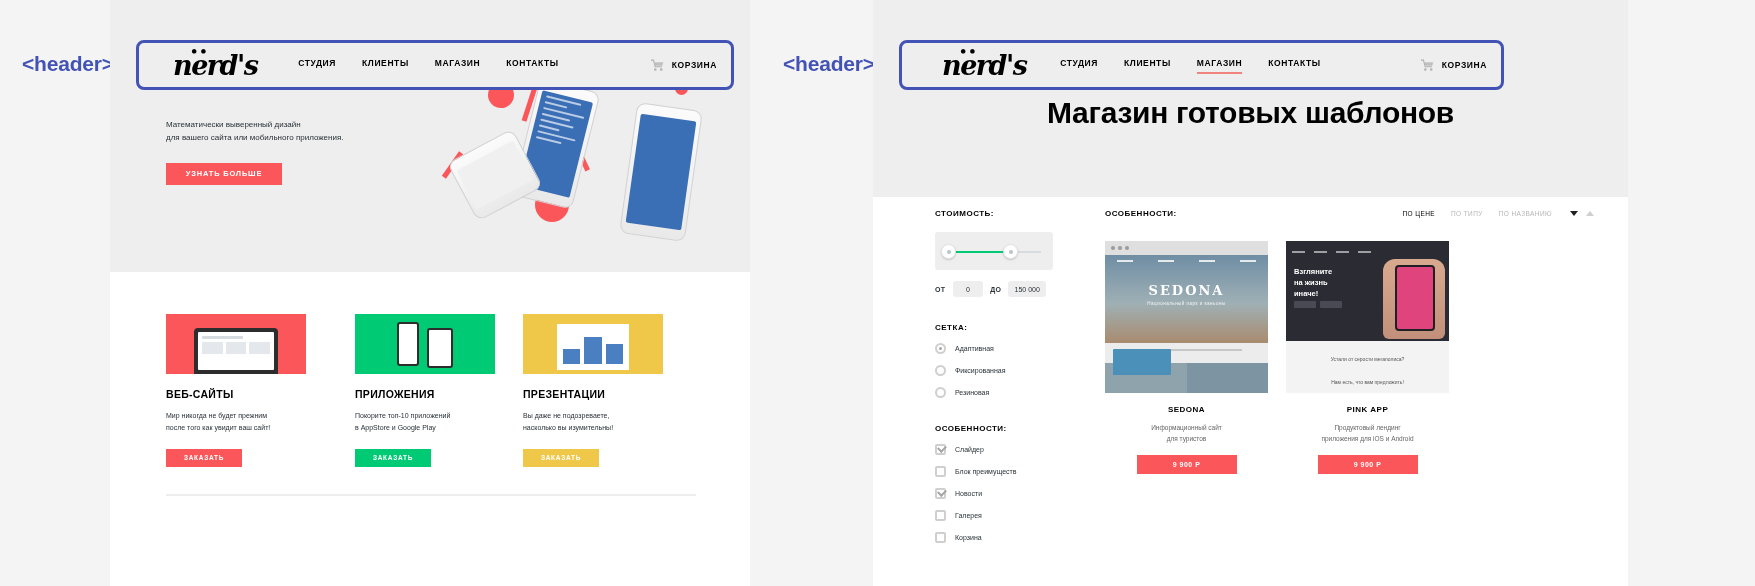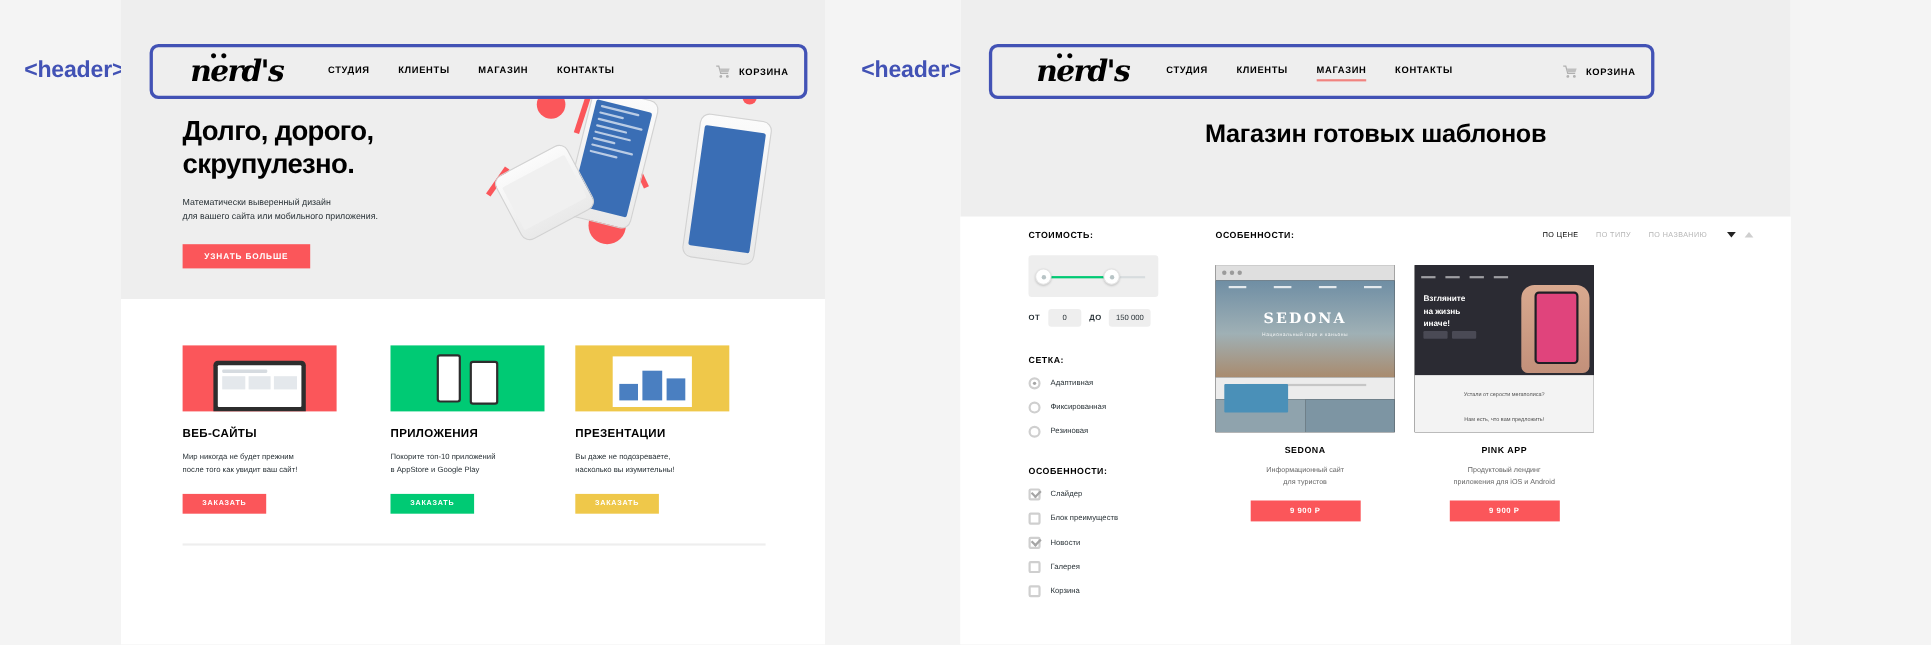--- a/index.html
+++ b/index.html
@@ -160,22 +160,22 @@
   .mini-phone { position:absolute; background:#2d2d2d; border-radius:3px; padding:2px; }
   .mini-phone i { display:block; width:100%; height:100%; background:#fff; border-radius:1px; }
   
   .chart-card { position:absolute; left:34px; top:10px; width:72px; height:46px; background:#fff; padding:6px; }
   .chart-bars { display:flex; align-items:flex-end; gap:4px; height:100%; }
   .chart-bars span { flex:1; background:#4a7fc1; }
 
   
   .r-hero { position: absolute; left:0; top:0; width:755px; height:197px; background:#eeeeee; }
   .r-title {
-    position: absolute; left: 0; right: 0; top: 108px;
-    text-align: center; font-size: 23px; font-weight: bold;
+    position: absolute; left: 0; right: 0; top: 96px;
+    text-align: center; font-size: 30px; font-weight: bold;
     color: #000; letter-spacing: -0.3px;
   }
   .r-body { position: absolute; left:0; top:197px; width:755px; height:389px; background:#fff; }
 
   .filters { position: absolute; left: 62px; top: 12px; width: 118px; }
   .f-label { font-size: 8px; font-weight: bold; color:#000; letter-spacing:.5px; }
   .slider-box { margin-top: 14px; width: 118px; height: 38px; background:#eee; border-radius:3px; position:relative; }
   .slider-track { position:absolute; left:12px; right:12px; top:19px; height:2px; background:#d7dcde; }
   .slider-fill { position:absolute; left:12px; width:62px; top:19px; height:2px; background:#00ca74; }
   .slider-pin {
@@ -267,24 +267,20 @@
 
 <div class="stage">
 
   <div class="anno anno-left">&lt;header&gt;</div>
   <div class="anno anno-right">&lt;header&gt;</div>
 
   <div class="panel panel-left">
 
     <div class="hero">
       <div class="hero-text">
-        <div class="hero-h1">
-          <div>Долго, дорого,</div>
-          <div>скрупулезно.</div>
-        </div>
         <div class="hero-sub">
           <div>Математически выверенный дизайн</div>
           <div>для вашего сайта или мобильного приложения.</div>
         </div>
         <div class="btn-red">УЗНАТЬ БОЛЬШЕ</div>
       </div>
 
       <div class="hero-art">
         <div class="dot-red" style="left:48px;top:2px;width:26px;height:26px;"></div>
         <div class="dot-red" style="left:95px;top:108px;width:34px;height:34px;"></div>

